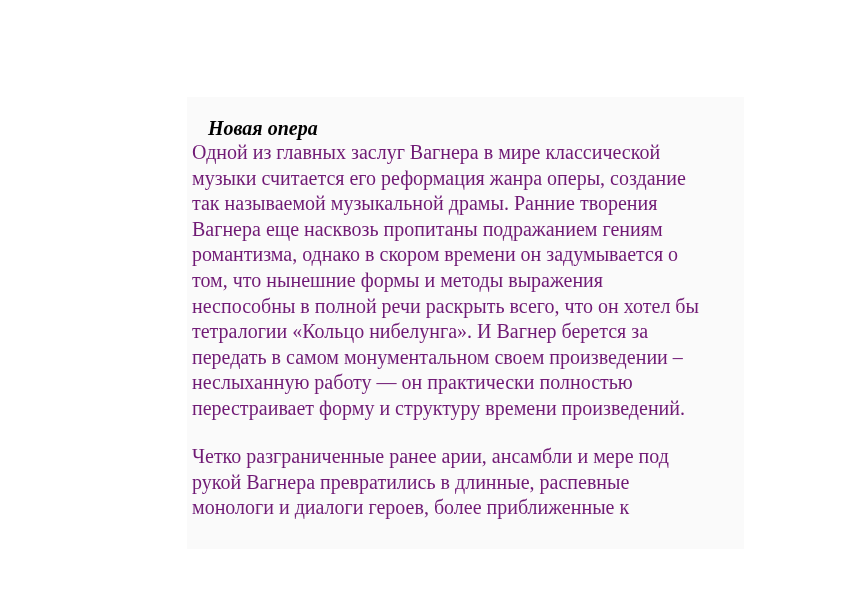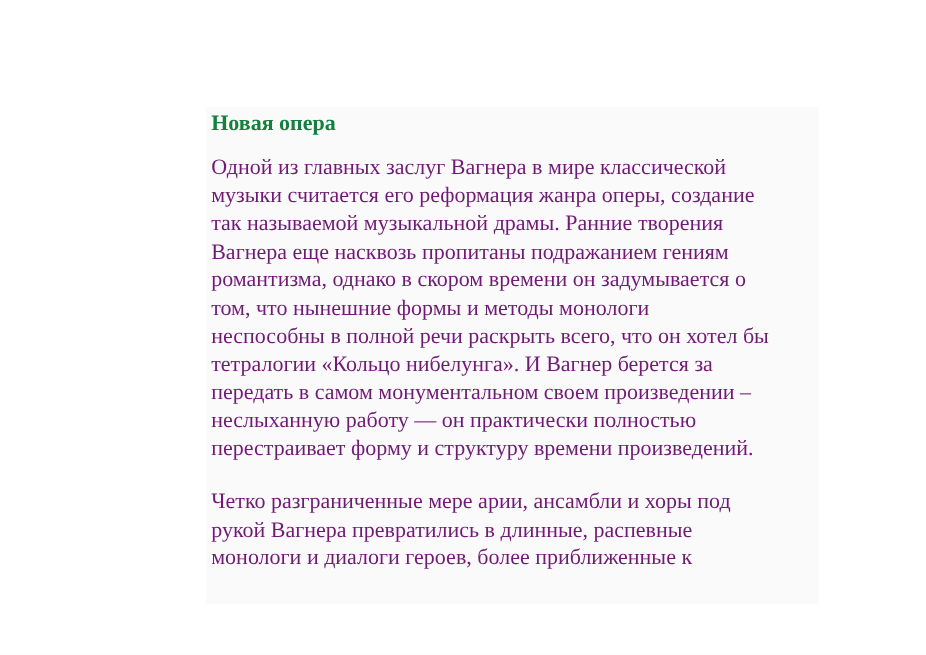--- a/index.html
+++ b/index.html
@@ -24,27 +24,28 @@
     height: 452px;
     background: #fafafa;
     overflow: hidden;
     box-sizing: border-box;
     padding: 0 0 0 5px;
   }
   .heading {
     font-family: "Liberation Serif", "DejaVu Serif", serif;
     font-weight: bold;
     font-size: 20px;
-    color: #15803d;
-    margin: 0;
+    color: #000000;
+    margin: 16px;
     position: absolute;
     left: 5px;
     top: 3px;
     line-height: 24px;
     white-space: nowrap;
+    font-style: italic;
   }
   .para {
     font-family: "Liberation Serif", "DejaVu Serif", serif;
     font-size: 20px;
     color: #701a75;
     margin: 0;
     position: absolute;
     left: 5px;
     line-height: 25.6px;
   }
@@ -61,27 +62,27 @@
 <div class="page">
   <div class="content-box">
     <h2 class="heading">Новая опера</h2>
 
     <p class="para para-1">
       <span class="line">Одной из главных заслуг Вагнера в мире классической</span>
       <span class="line">музыки считается его реформация жанра оперы, создание</span>
       <span class="line">так называемой музыкальной драмы. Ранние творения</span>
       <span class="line">Вагнера еще насквозь пропитаны подражанием гениям</span>
       <span class="line">романтизма, однако в скором времени он задумывается о</span>
-      <span class="line">том, что нынешние формы и методы монологи</span>
+      <span class="line">том, что нынешние формы и методы выражения</span>
       <span class="line">неспособны в полной речи раскрыть всего, что он хотел бы</span>
       <span class="line">тетралогии «Кольцо нибелунга». И Вагнер берется за</span>
       <span class="line">передать в самом монументальном своем произведении –</span>
       <span class="line">неслыханную работу — он практически полностью</span>
       <span class="line">перестраивает форму и структуру времени произведений.</span>
     </p>
 
     <p class="para para-2">
-      <span class="line">Четко разграниченные мере арии, ансамбли и хоры под</span>
+      <span class="line">Четко разграниченные ранее арии, ансамбли и мере под</span>
       <span class="line">рукой Вагнера превратились в длинные, распевные</span>
       <span class="line">монологи и диалоги героев, более приближенные к</span>
     </p>
   </div>
 </div>
 
 </body></html>

